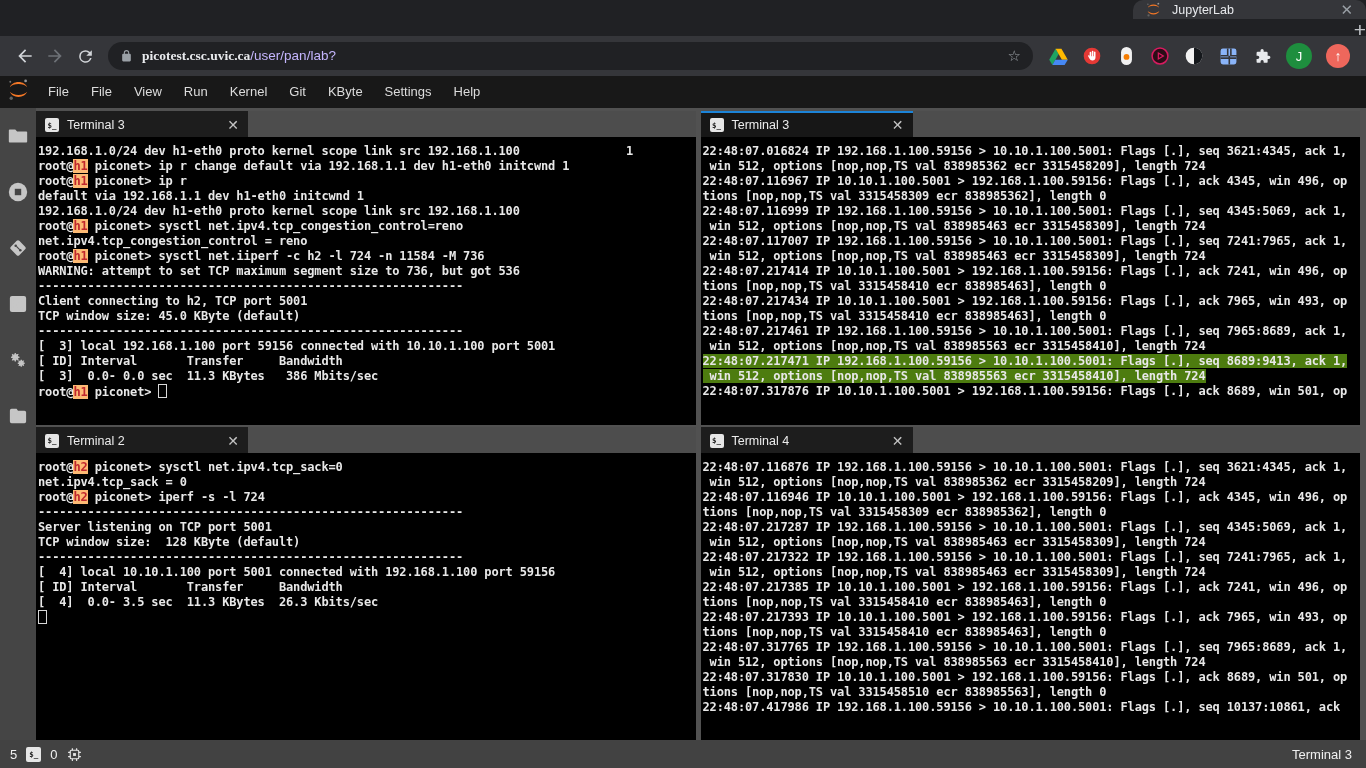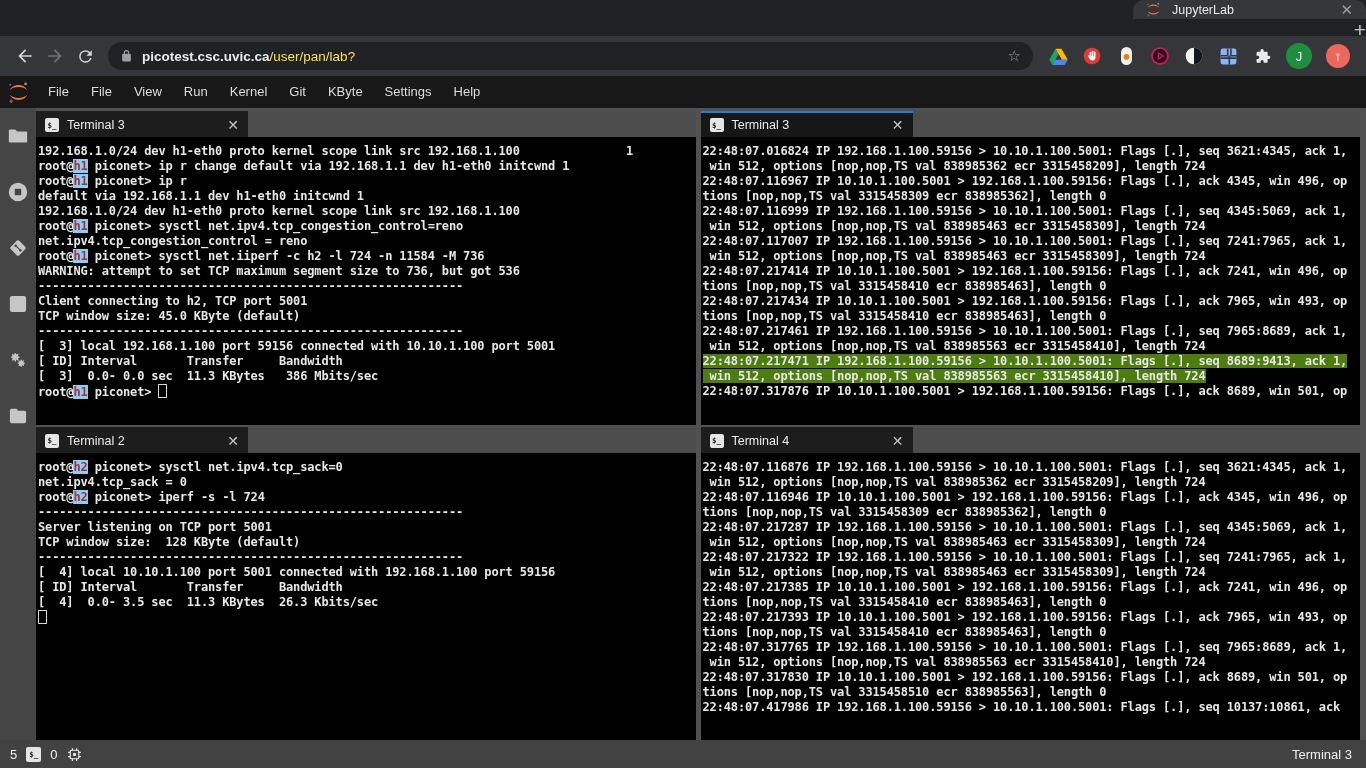--- a/index.html
+++ b/index.html
@@ -13,52 +13,52 @@
   .tab-close{color:#9aa0a6;font-size:15px;line-height:1;padding:2px 5px;border-radius:50%;}
   .newtab{color:#c0c3c7;font-size:21px;margin:0 0 7px 16px;line-height:1;}
   #toolbar{height:40px;background:#35363a;display:flex;align-items:center;padding:0 10px;}
   .navbtn{width:30px;height:30px;display:flex;align-items:center;justify-content:center;flex:none;}
   .navbtn svg{fill:#d2d5d9;}
   .navbtn.disabled svg{fill:#6e7277;}
   #omnibox{height:28px;background:#202124;border-radius:14px;display:flex;align-items:center;
     padding:0 12px;width:925px;margin-left:8px;box-sizing:border-box;}
   #omnibox .lock{margin-right:9px;display:flex;}
   .url{font-size:13.5px;white-space:nowrap;}
-  .url .domain{color:#e8eaed;font-weight:bold;}
-  .url .path{color:#fde047;margin-top:14px;}
+  .url .domain{color:#e8eaed;font-weight:bold;font-family:Liberation Serif, serif;}
+  .url .path{color:#c4b5fd;margin-top:14px;}
   .star{margin-left:auto;color:#9aa0a6;font-size:15px;}
   #extrow{display:flex;align-items:center;gap:14px;margin-left:15px;}
   .ext{width:20px;height:20px;display:flex;align-items:center;justify-content:center;}
   .avatar{width:26px;height:26px;border-radius:50%;background:#1e8e3e;color:#fff;font-size:13px;
     display:flex;align-items:center;justify-content:center;}
   .update{width:24px;height:24px;border-radius:50%;background:#ee675c;color:#fff;font-size:14px;font-weight:bold;
     display:flex;align-items:center;justify-content:center;}
   
-  #menubar{height:32px;background:#181818;display:flex;align-items:center;color:#dcdcdc;}
+  #menubar{height:32px;background:#181818;display:flex;color:#dcdcdc;}
   #menubar .logo{width:26px;height:26px;margin:0 6px 0 5px;display:flex;align-items:center;justify-content:center;}
   .menu-item{padding:0 11px;font-size:13px;line-height:32px;}
   
   #app{display:flex;height:632px;}
   #sidebar{width:36px;background:#454545;display:flex;flex-direction:column;align-items:center;
     padding-top:16px;box-sizing:border-box;flex:none;}
   .side-icon{width:24px;height:24px;margin-bottom:32px;display:flex;align-items:center;justify-content:center;}
   .side-icon svg{fill:#c6c6c6;stroke:#c6c6c6;}
   #dock{flex:1;display:grid;grid-template-columns:1fr 1fr;grid-template-rows:1fr 1fr;
     column-gap:5px;row-gap:2px;background:#515151;padding:3px 6px 0 0;box-sizing:border-box;min-width:0;}
   .panel{display:flex;flex-direction:column;min-width:0;min-height:0;background:#000;}
   .tabbar{height:26px;background:#4d4d4d;display:flex;flex:none;}
   .wtab{width:212px;background:#1d1d1d;display:flex;align-items:center;padding:0 9px;gap:8px;
     color:#ececec;font-size:12.5px;border-top:2px solid transparent;box-sizing:border-box;}
   .panel.active .wtab{border-top-color:#1c84d8;background:#171717;}
   .term-badge{width:14px;height:14px;background:#e6e6e6;border-radius:2px;color:#1d1d1d;flex:none;
     font:bold 7.5px "DejaVu Sans Mono",monospace;display:flex;align-items:center;justify-content:center;}
   .wtab .close{margin-left:auto;color:#c4c4c4;font-size:14px;line-height:1;}
   .term{flex:1;padding:7px 2px;font:bold 12px/15px "DejaVu Sans Mono",monospace;color:#e8e8e8;
     letter-spacing:-0.14px;white-space:pre;overflow:hidden;}
-  .host{background:#7dd3fc;color:#c1272d;}
+  .host{background:#fdba74;color:#c1272d;}
   .sel{background:#4d7c0f;}
   .cursor{display:inline-block;width:7px;height:12px;border:1px solid #d8d8d8;vertical-align:-2px;}
   
   #statusbar{height:28px;background:#424242;display:flex;align-items:center;padding:0 10px;
     color:#f0f0f0;font-size:13px;}
   #status-left{display:flex;align-items:center;gap:9px;}
   .term-badge.big{width:15px;height:15px;}
   #status-right{margin-left:auto;padding-right:4px;}
 </style>
 </head>

